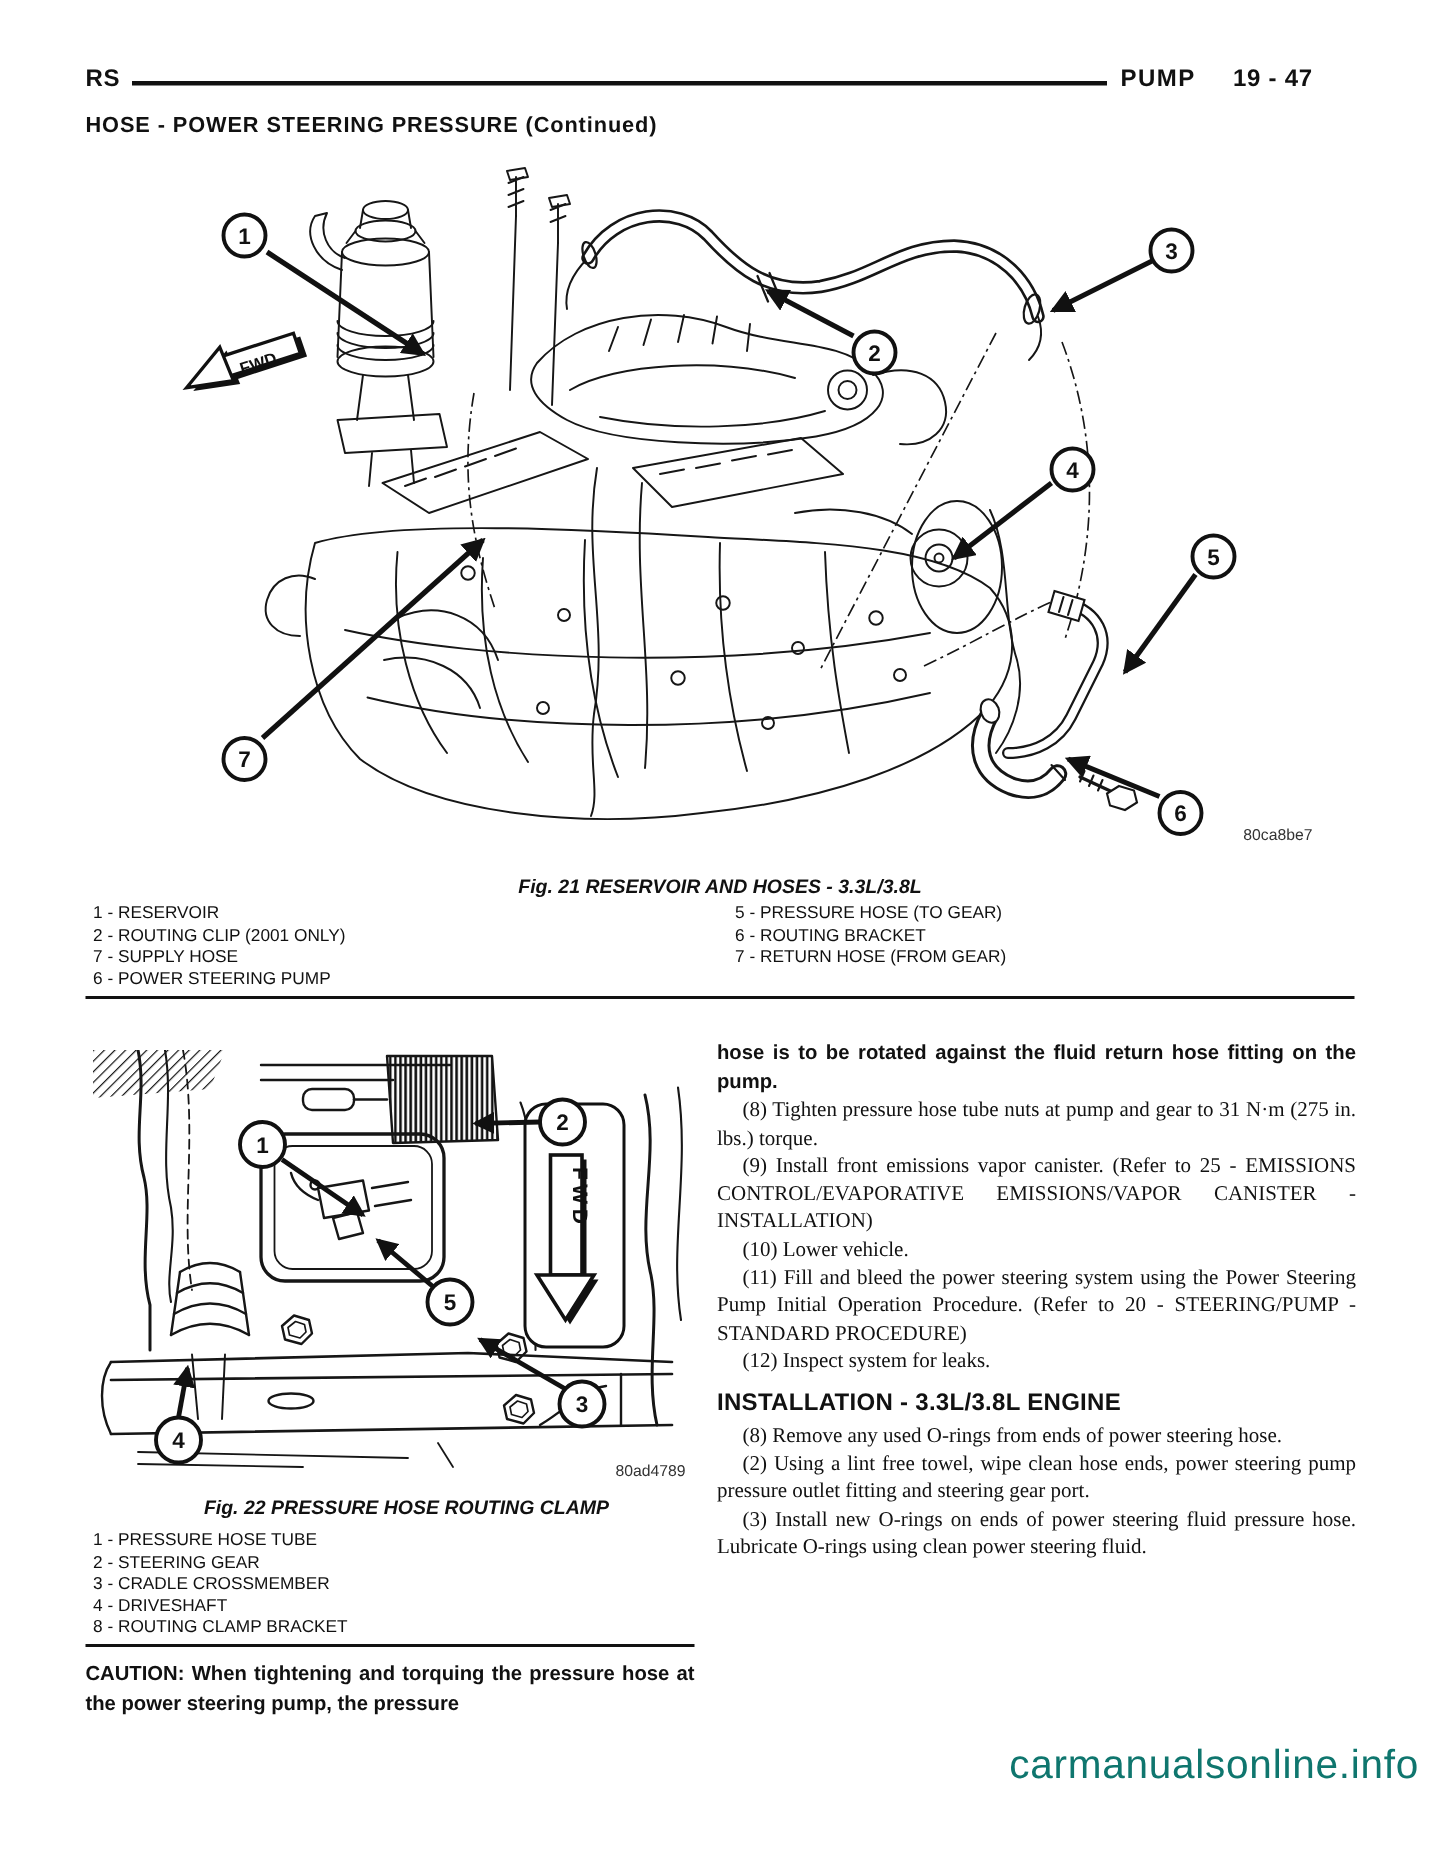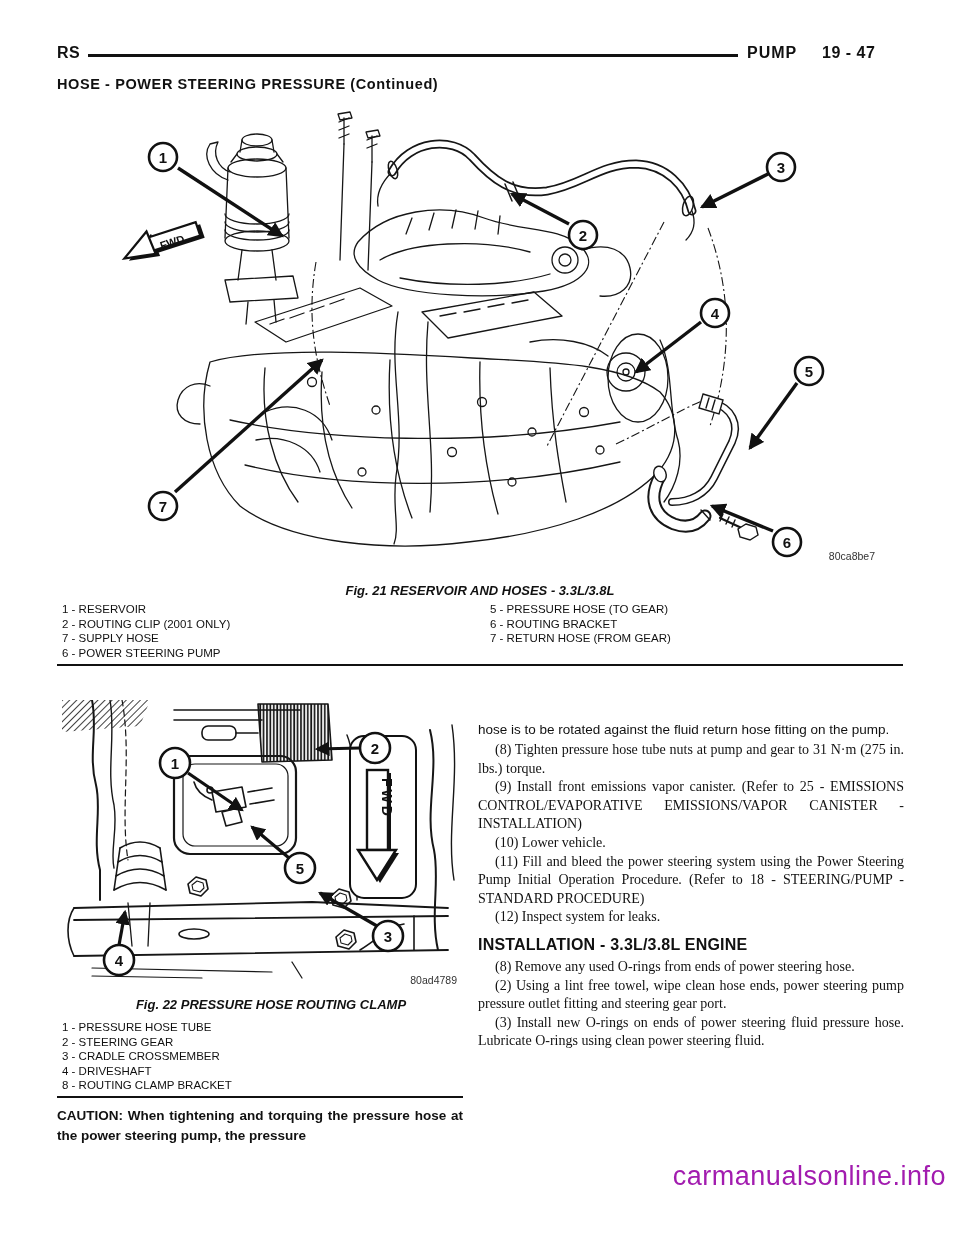--- a/index.html
+++ b/index.html
@@ -22,34 +22,34 @@
     font-family:"Liberation Sans",sans-serif; font-weight:bold; font-style:italic; font-size:13px; }
   .legend21-left  { position:absolute; left:62px;  top:602px; }
   .legend21-right { position:absolute; left:490px; top:602px; }
   .legend-item { font-family:"Liberation Sans",sans-serif; font-size:11.5px; line-height:14.5px; white-space:nowrap; }
 
   .rule-full { position:absolute; left:57px; top:664px; width:846px; height:2px; background:#111; }
 
   
   .col-right { position:absolute; left:478px; top:692px; width:426px; text-align:justify; }
   .col-right p.body { font-size:14px; line-height:18.6px; text-indent:17px; }
-  .lead-bold { font-family:"Liberation Sans",sans-serif; font-weight:normal; font-size:13.5px; line-height:19px; margin-bottom:2px;margin-top:28px; }
+  .lead-bold { font-family:"Liberation Sans",sans-serif; font-weight:bold; font-size:13.5px; line-height:19px; margin-bottom:2px; }
   .inst-head { font-family:"Liberation Sans",sans-serif; font-weight:bold; font-size:16px; letter-spacing:.2px;
     margin:9px 0 4px 0; text-align:left; text-indent:0; }
 
   .fig22 { position:absolute; left:62px; top:700px; width:400px; height:293px; }
   .fig22-caption { position:absolute; left:68px; top:997px; width:406px; text-align:center;
     font-family:"Liberation Sans",sans-serif; font-weight:bold; font-style:italic; font-size:13px; }
   .legend22 { position:absolute; left:62px; top:1020px; }
   .rule-left { position:absolute; left:57px; top:1096px; width:406px; height:2px; background:#111; }
   .caution { position:absolute; left:57px; top:1106px; width:406px; text-align:justify;
     font-family:"Liberation Sans",sans-serif; font-weight:bold; font-size:13.5px; line-height:19.5px; }
 
   .watermark { position:absolute; right:14px; bottom:6px;
-    font-family:"Liberation Sans",sans-serif; font-size:27px; color:#a21caf; letter-spacing:.5px; }
+    font-family:"Liberation Sans",sans-serif; font-size:27px; color:#0f766e; letter-spacing:.5px; }
 
   svg text.callout-num { font-family:"Liberation Sans",sans-serif; font-weight:bold; font-size:15px; }
   svg text.img-code { font-family:"Liberation Sans",sans-serif; font-size:10.5px; fill:#333; }
   svg text.fwd { font-family:"Liberation Sans",sans-serif; font-weight:bold; }
 </style>
 </head>
 <body>
 
 <div class="page">
 
@@ -324,21 +324,21 @@
   </div>
 
   <div class="rule-left"></div>
   <p class="caution">CAUTION: When tightening and torquing the pressure hose at the power steering pump, the pressure</p>
 
   <div class="col-right">
     <p class="lead-bold">hose is to be rotated against the fluid return hose fitting on the pump.</p>
     <p class="body">(8) Tighten pressure hose tube nuts at pump and gear to 31 N·m (275 in. lbs.) torque.</p>
     <p class="body">(9) Install front emissions vapor canister. (Refer to 25 - EMISSIONS CONTROL/EVAPORATIVE EMISSIONS/VAPOR CANISTER - INSTALLATION)</p>
     <p class="body">(10) Lower vehicle.</p>
-    <p class="body">(11) Fill and bleed the power steering system using the Power Steering Pump Initial Operation Procedure. (Refer to 18 - STEERING/PUMP - STANDARD PROCEDURE)</p>
+    <p class="body">(11) Fill and bleed the power steering system using the Power Steering Pump Initial Operation Procedure. (Refer to 20 - STEERING/PUMP - STANDARD PROCEDURE)</p>
     <p class="body">(12) Inspect system for leaks.</p>
     <p class="inst-head">INSTALLATION - 3.3L/3.8L ENGINE</p>
     <p class="body">(8) Remove any used O-rings from ends of power steering hose.</p>
     <p class="body">(2) Using a lint free towel, wipe clean hose ends, power steering pump pressure outlet fitting and steering gear port.</p>
     <p class="body">(3) Install new O-rings on ends of power steering fluid pressure hose. Lubricate O-rings using clean power steering fluid.</p>
   </div>
 
   <div class="watermark">carmanualsonline.info</div>
 
 </div>

